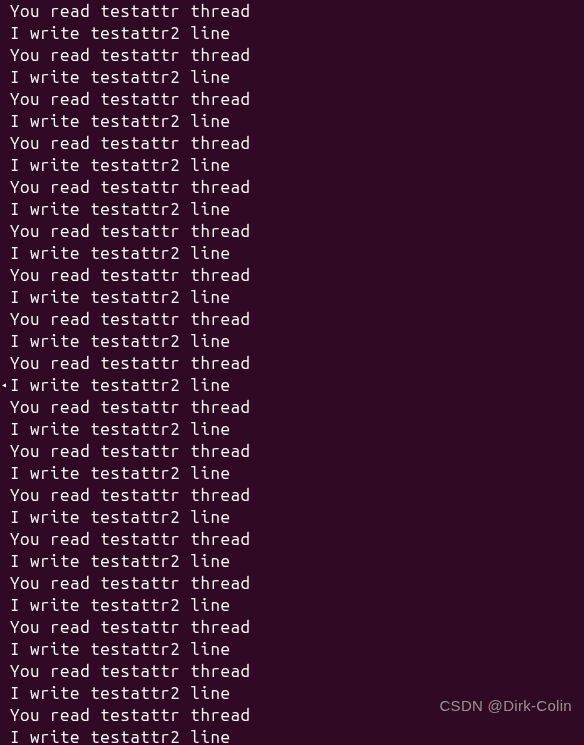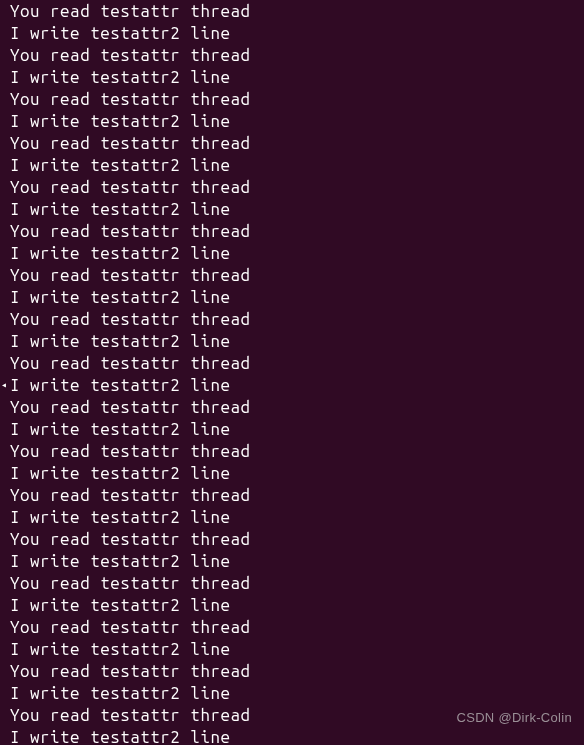--- a/index.html
+++ b/index.html
@@ -29,25 +29,25 @@
       position: absolute;
       left: 0;
       color: #ffffff;
       font-size: 10px;
       line-height: 22px;
       width: 8px;
       text-align: center;
     }
     .watermark {
       position: absolute;
-      bottom: 16px;
+      bottom: 28px;
       right: 12px;
       color: #9a8f96;
       font-family: Arial, sans-serif;
-      font-size: 13px;
+      font-size: 15px;
       letter-spacing: 0.3px;
     }
   </style>
 </head>
 <body>
 
 <div class="terminal" id="terminal-output">
     <div class="line">You read testattr thread</div>
     <div class="line">I write testattr2 line</div>
     <div class="line">You read testattr thread</div>

